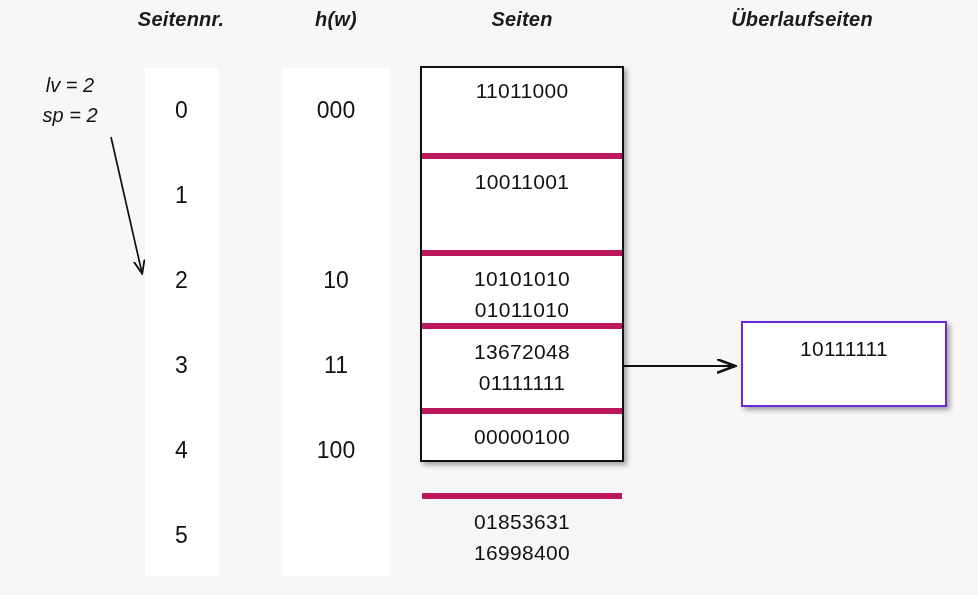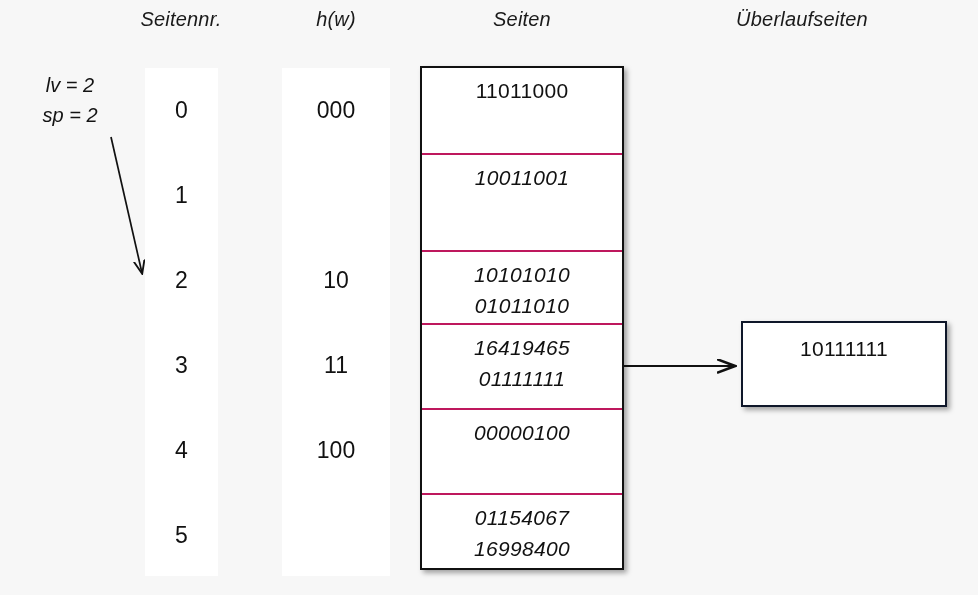--- a/index.html
+++ b/index.html
@@ -16,21 +16,21 @@
   #stage {
     position: relative;
     width: 978px;
     height: 595px;
   }
 
   
   .col-header {
     position: absolute;
     font-style: italic;
-    font-weight: normal;
+    font-weight: bold;
     font-size: 20px;
     color: #1a1a1a;
     text-align: center;
     white-space: nowrap;
     letter-spacing: 0.2px;
   }
   #hdr-seitennr { left: 106px;  top: 8px;  width: 150px; }
   #hdr-hw       { left: 276px;  top: 8px;  width: 120px; }
   #hdr-seiten   { left: 452px;  top: 8px;  width: 140px; }
   #hdr-overflow { left: 697px;  top: 8px;  width: 210px; }
@@ -83,56 +83,55 @@
     font-size: 23px;
     color: #111111;
   }
 
   
   #page-stack {
     position: absolute;
     left: 420px;
     top: 66px;
     width: 204px;
-    height: 504px;
+    height: 396px;
     background: #ffffff;
     border: 2px solid #111111;
     box-sizing: border-box;
     box-shadow: 3px 3px 5px rgba(0,0,0,0.35);
   }
   .page-cell {
     position: absolute;
     left: 0;
     width: 100%;
     height: 85px;
     box-sizing: border-box;
     padding-top: 7px;
     text-align: center;
   }
   .page-cell + .page-cell { }
   .page-cell.divided {
-    border-top: 2px solid #be185d;
-    font-style: italic;
+    border-top: 6px solid #be185d;
   }
   .record {
     font-size: 21px;
     color: #111111;
     line-height: 31px;
     letter-spacing: 0.3px;
   }
 
   
   #overflow-page {
     position: absolute;
     left: 741px;
     top: 321px;
     width: 206px;
     height: 86px;
     background: #ffffff;
-    border: 2px solid #0f172a;
+    border: 2px solid #6d28d9;
     box-sizing: border-box;
     box-shadow: 3px 3px 5px rgba(0,0,0,0.35);
     padding-top: 10px;
     text-align: center;
   }
 
   
   #overflow-arrow {
     position: absolute;
     left: 622px;
@@ -191,30 +190,30 @@
     <div class="page-cell divided" style="top:85px">
       <div class="record">10011001</div>
     </div>
 
     <div class="page-cell divided" style="top:182px">
       <div class="record">10101010</div>
       <div class="record">01011010</div>
     </div>
 
     <div class="page-cell divided" style="top:255px">
-      <div class="record">16419465</div>
+      <div class="record">13672048</div>
       <div class="record">01111111</div>
     </div>
 
     <div class="page-cell divided" style="top:340px">
       <div class="record">00000100</div>
     </div>
 
     <div class="page-cell divided" style="top:425px">
-      <div class="record">01154067</div>
+      <div class="record">01853631</div>
       <div class="record">16998400</div>
     </div>
 
   </div>
 
   <svg id="overflow-arrow" viewBox="0 0 124 32" xmlns="http://www.w3.org/2000/svg">
     <defs>
       <marker id="arrowhead-thick" markerWidth="10" markerHeight="10" refX="8.5" refY="3.4" orient="auto" markerUnits="strokeWidth">
         <path d="M0,0 L9,3.4 L0,6.8" fill="none" stroke="#111111" stroke-width="1.3"></path>
       </marker>

